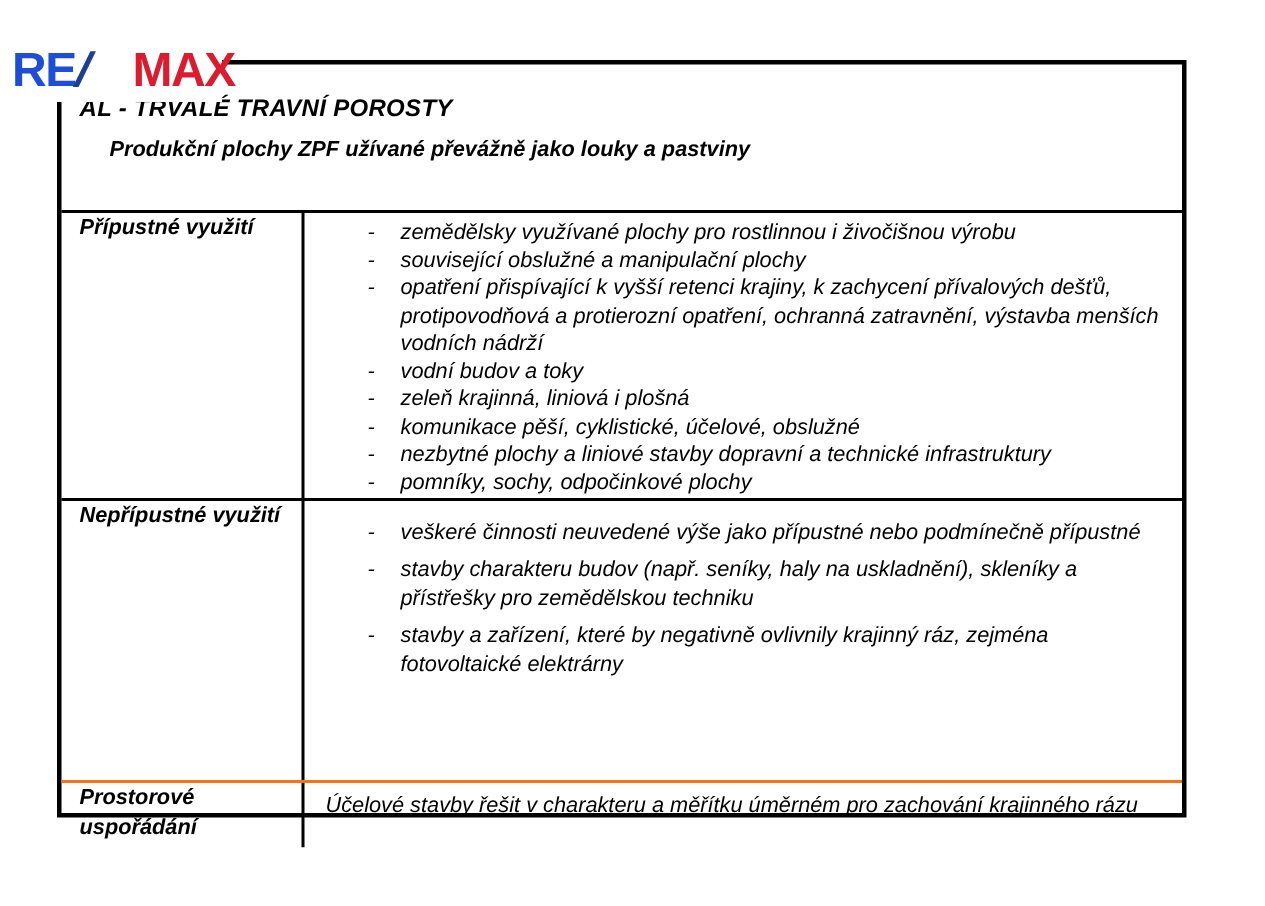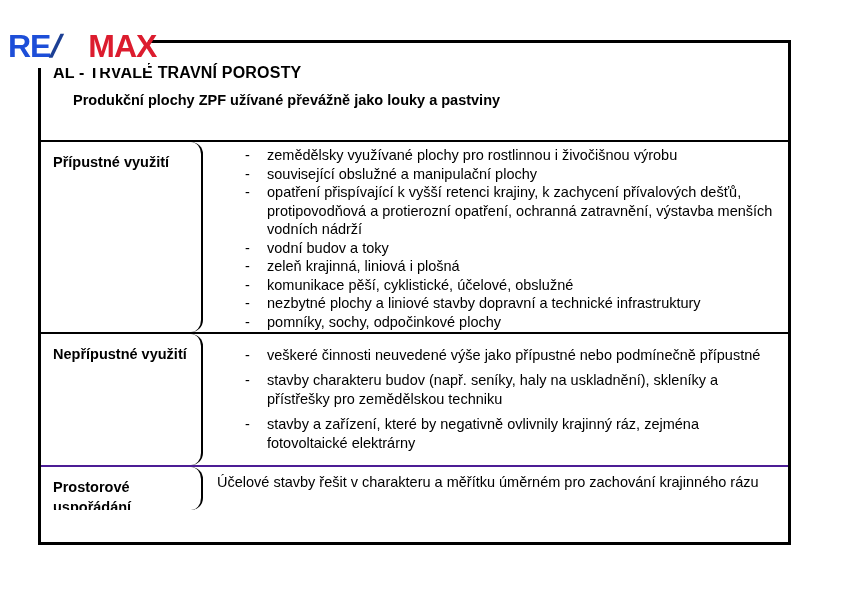--- a/index.html
+++ b/index.html
@@ -16,20 +16,21 @@
 
   
   .ltable {
     position: absolute;
     left: 38px;
     top: 40px;
     width: 753px;
     height: 505px;
     border: 3px solid #000000;
     background: #ffffff;
+    font-style: italic;
   }
 
   .theader {
     height: 99px;
     border-bottom: 2px solid #000000;
     padding: 21px 10px 0 12px;
     overflow: hidden;
   }
   .title {
     font-size: 16px;
@@ -37,32 +38,31 @@
     letter-spacing: 0.2px;
   }
   .subtitle {
     margin: 10px 0 0 20px;
     font-size: 14.5px;
     font-weight: bold;
   }
 
   .trow { display: flex; overflow: hidden; }
   .row-pripustne   { height: 192px; border-bottom: 2px solid #000000; }
-  .row-nepripustne { height: 133px; border-bottom: 2px solid #4c1d95; }
+  .row-nepripustne { height: 188px; border-bottom: 2px solid #f97316; }
   .row-prostorove  { height: 43px; }
 
   .cell-label {
     width: 162px;
     flex: 0 0 162px;
     border-right: 2px solid #000000;
-    padding: 10px 10px 0 12px;
+    padding: 0 10px 0 12px;
     font-size: 14.5px;
     font-weight: bold;
     line-height: 20px;
-    border-radius: 12px;
   }
   .cell-content {
     flex: 1;
     padding: 4px 12px 0 0;
     overflow: hidden;
   }
 
   ul.bullets { list-style: none; font-size: 14.5px; line-height: 18.5px; }
   ul.bullets li { position: relative; padding-left: 64px; }
   ul.bullets .dash { position: absolute; left: 42px; top: 0; }

